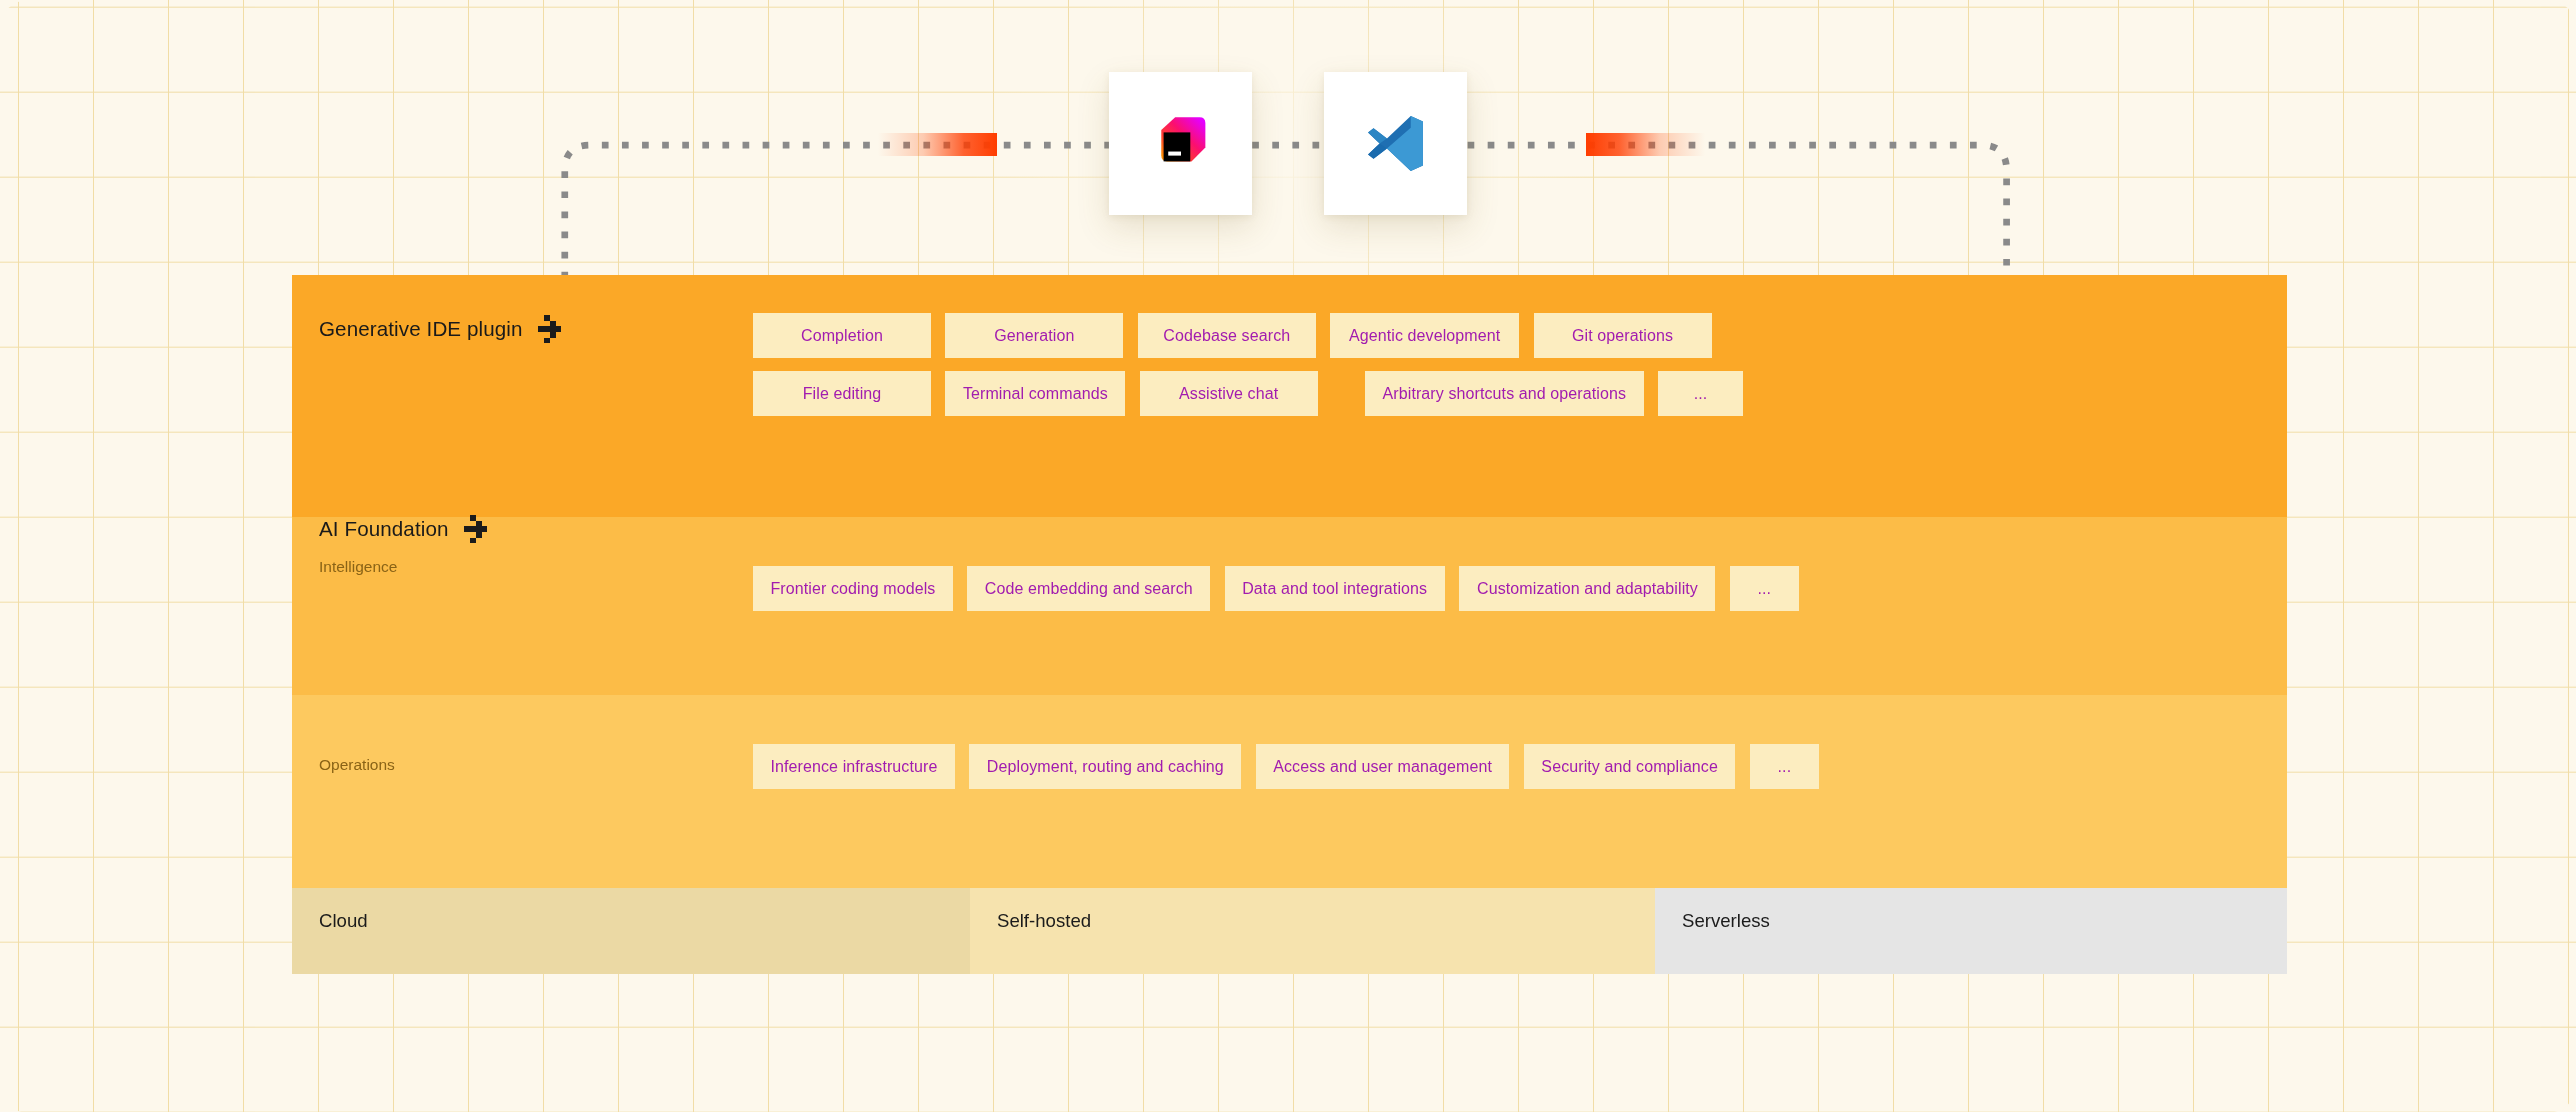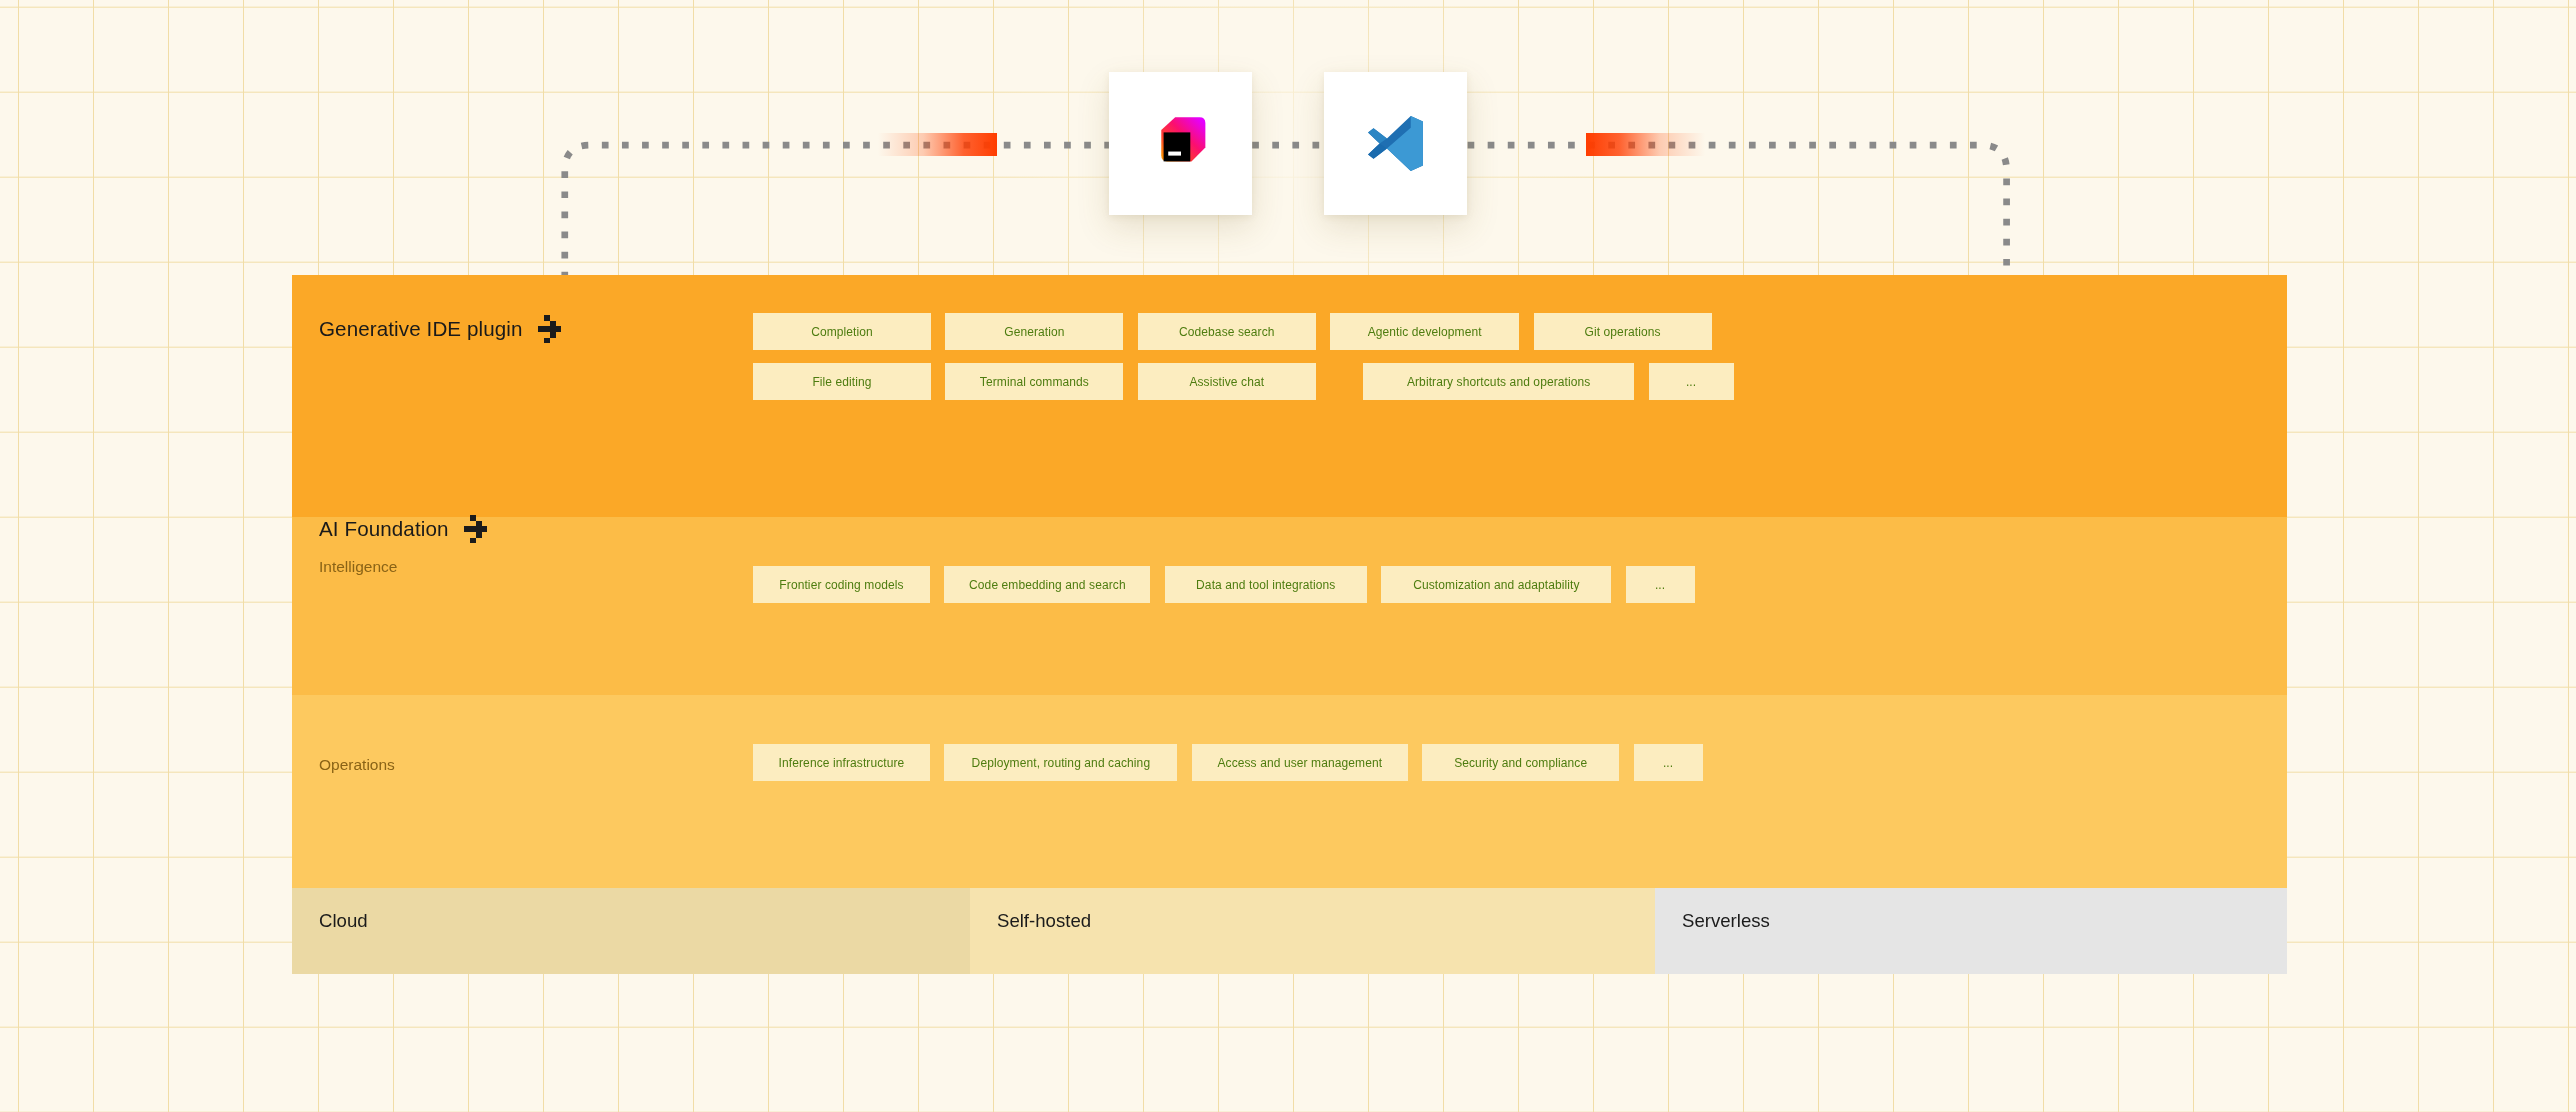--- a/index.html
+++ b/index.html
@@ -13,20 +13,21 @@
     font-family: "Liberation Sans", sans-serif;
   }
 
   
   .canvas {
     position: relative;
     width: 2576px;
     height: 1113px;
     background: #FDF8EC;
     overflow: hidden;
+    border-radius: 28px;
   }
 
   
   .grid-bg {
     position: absolute;
     left: 0; top: 0;
     width: 2576px; height: 1113px;
     background-image:
       linear-gradient(to right, #EFD99B 0px, #EFD99B 1px, transparent 1px),
       linear-gradient(to bottom, #EFD99B 0px, #EFD99B 1px, transparent 1px);
@@ -153,24 +154,24 @@
     flex-direction: column;
     gap: 13.4px;
   }
   .chip-row {
     display: flex;
     gap: 14.4px;
     flex-wrap: nowrap;
   }
   .chip {
     background: #FCEDC0;
-    color: #4d7c0f;
-    font-size: 12px;
+    color: #a21caf;
+    font-size: 16px;
     font-weight: 400;
-    height: 37px;
+    height: 45px;
     display: flex;
     align-items: center;
     justify-content: center;
     padding: 0 17.5px;
     white-space: nowrap;
     letter-spacing: 0.1px;
   }
   .chip.ellipsis { min-width: 0; padding: 0 23px; }
 
   

